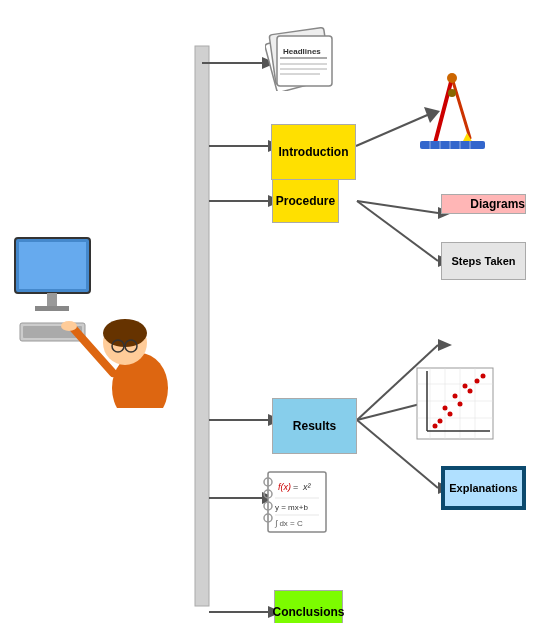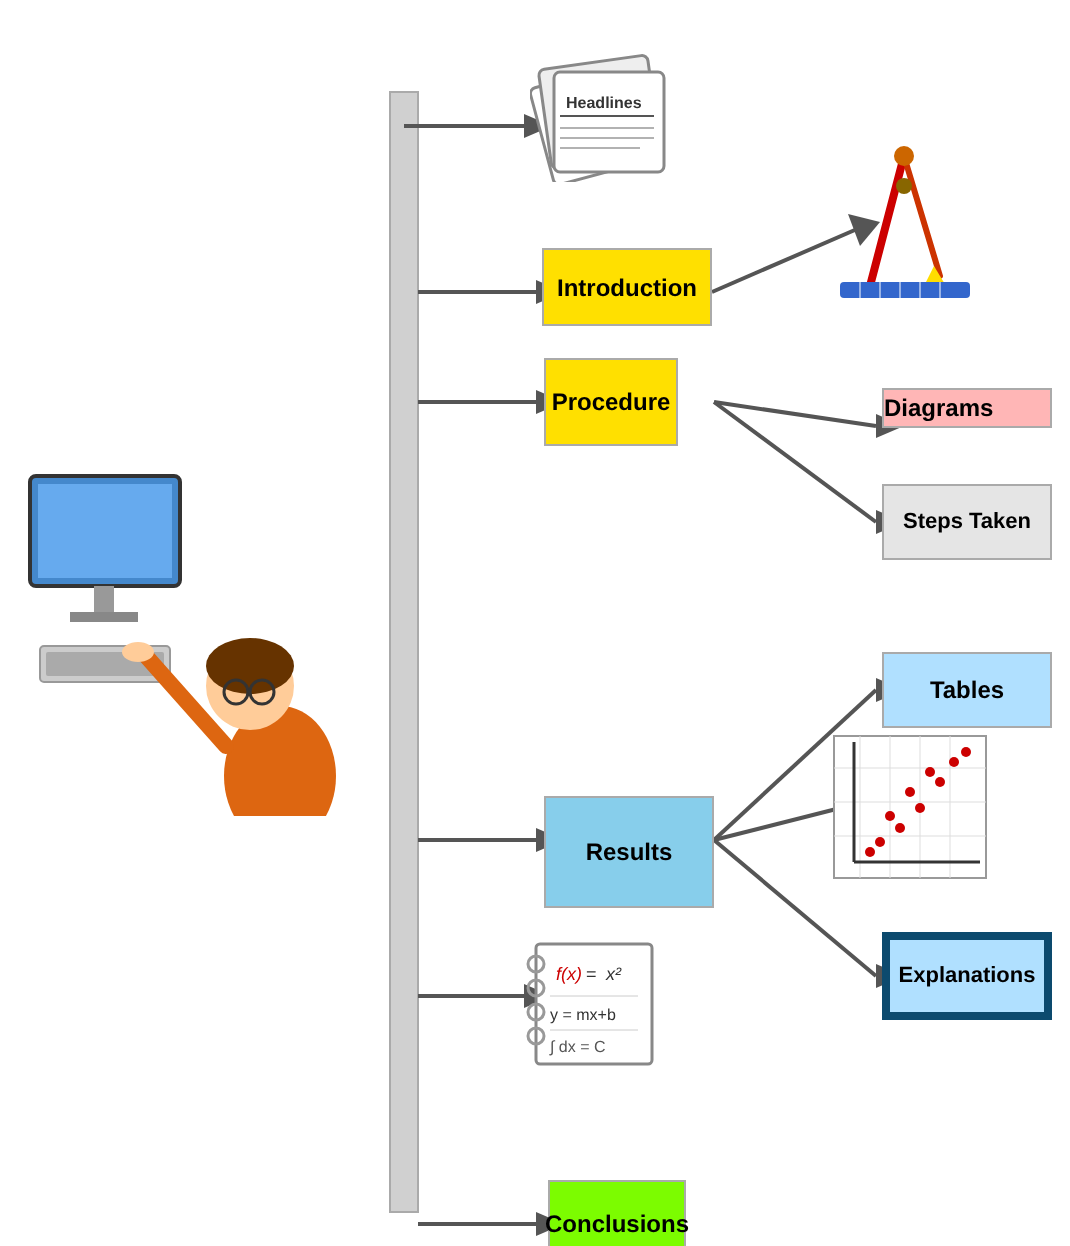--- a/index.html
+++ b/index.html
@@ -134,44 +134,40 @@
     <polygon points="52,60 58,70 48,68" fill="#FFDD00"></polygon>
 
     <rect x="5" y="68" width="65" height="8" rx="2" fill="#3366CC"></rect>
     <line x1="15" y1="68" x2="15" y2="76" stroke="white" stroke-width="0.5"></line>
     <line x1="25" y1="68" x2="25" y2="76" stroke="white" stroke-width="0.5"></line>
     <line x1="35" y1="68" x2="35" y2="76" stroke="white" stroke-width="0.5"></line>
     <line x1="45" y1="68" x2="45" y2="76" stroke="white" stroke-width="0.5"></line>
     <line x1="55" y1="68" x2="55" y2="76" stroke="white" stroke-width="0.5"></line>
   </svg>
 
-  <div style="position:absolute; left:271px; top:106px; width:85px; height:39px;
+  <div style="position:absolute; left:271px; top:106px; width:85px; height:56px;
               background:#FFE000; border:1px solid #AAA; display:flex; align-items:center; justify-content:center;">
     <span class="label">Introduction</span>
   </div>
 
   <div style="position:absolute; left:272px; top:161px; width:67px; height:44px;
               background:#FFE000; border:1px solid #AAA; display:flex; align-items:center; justify-content:center;">
     <span class="label">Procedure</span>
   </div>
 
   <div style="position:absolute; left:441px; top:176px; width:85px; height:20px;
-              background:#FFB6B6; border:1px solid #AAA; display:flex; align-items:center; justify-content:flex-start;">
+              background:#FFB6B6; border:1px solid #AAA; display:flex; align-items:center; justify-content:flex-end;">
     <span class="label">Diagrams</span>
   </div>
 
   <div style="position:absolute; left:441px; top:224px; width:85px; height:38px;
               background:#e5e5e5; border:1px solid #AAA; display:flex; align-items:center; justify-content:center;">
     <span class="label" style="font-size:11px;">Steps Taken</span>
   </div>
 
-  <div style="position:absolute; left:441px; top:308px; width:85px; height:38px;
-              background:#B0E0FF; border:1px solid #AAA; display:flex; align-items:center; justify-content:center;">
-    <span class="label">Tables</span>
-  </div>
 
   <div style="position:absolute; left:272px; top:380px; width:85px; height:56px;
               background:#87CEEB; border:1px solid #AAA; display:flex; align-items:center; justify-content:center;">
     <span class="label">Results</span>
   </div>
 
   <svg style="position:absolute; right:40px; top:348px; width:80px; height:75px;">
     <rect x="2" y="2" width="76" height="71" fill="white" stroke="#999" stroke-width="1"></rect>
 
     <line x1="15" y1="2" x2="15" y2="73" stroke="#DDD" stroke-width="0.5"></line>

